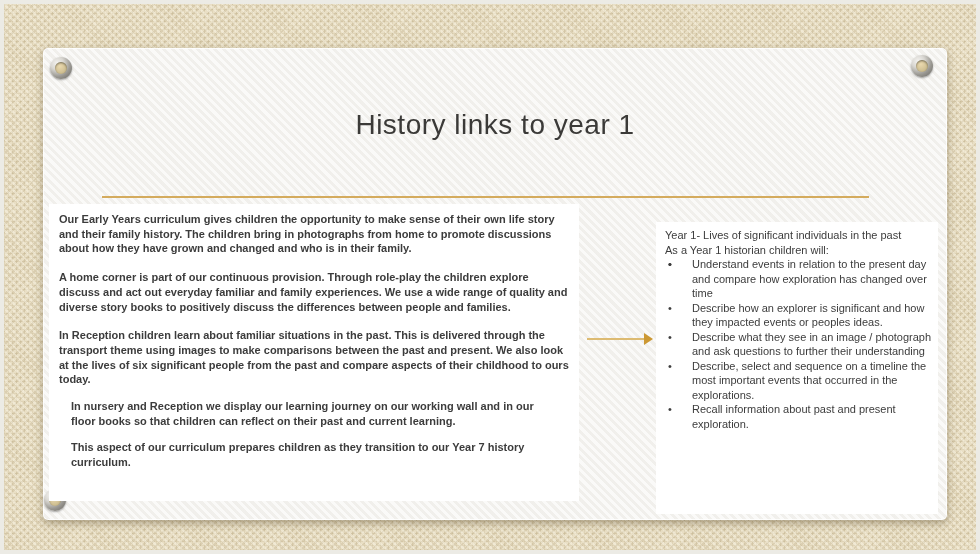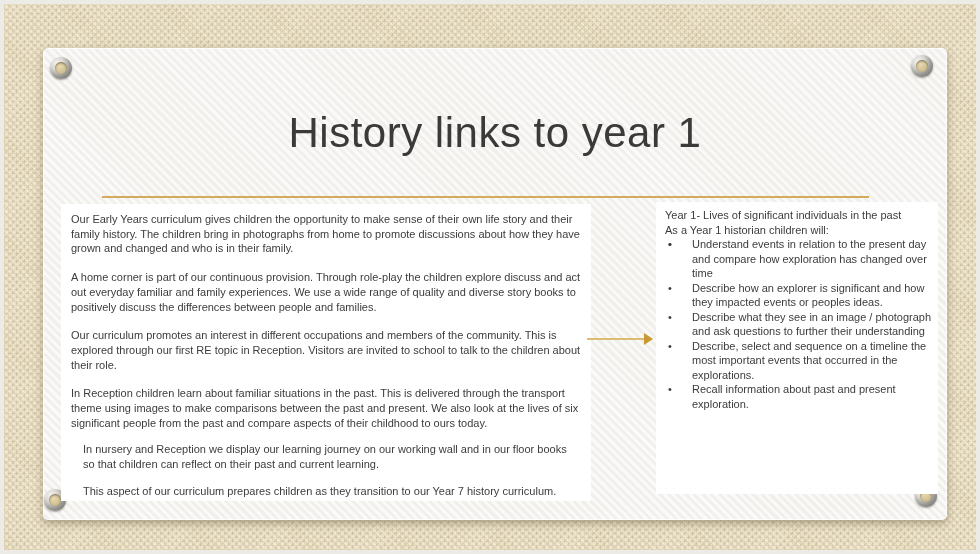--- a/index.html
+++ b/index.html
@@ -41,48 +41,49 @@
     box-shadow:inset 0 1px 2px rgba(0,0,0,.45);
   }
   .grommet.tl{left:7px;top:9px;}
   .grommet.tr{left:868px;top:7px;}
   .grommet.bl{left:1px;top:441px;}
   .grommet.br{left:872px;top:437px;}
 
   .slide-title{
     position:absolute;left:0;top:62px;width:100%;
     text-align:center;
-    font-size:42px;line-height:1.1;
+    font-size:28px;line-height:1.1;
     color:#3b3a38;
     letter-spacing:.5px;
   }
   .title-divider{
     position:absolute;left:59px;top:148px;
     width:767px;height:2px;
     opacity:.95;
   }
   .panel{
     position:absolute;
     background:#ffffff;
     color:#3c3c3c;
     font-size:11px;
     line-height:14.7px;
     box-sizing:border-box;
   }
   .panel-left{
-    left:18px;top:156px;
+    left:6px;top:156px;
     width:530px;height:297px;
     padding:8px 10px 6px 10px;
+    font-weight:bold;
   }
   .panel-left p{margin:0 0 14px 0;}
   .panel-left p.tight{margin:12px;}
   .panel-left p.gap-lg{margin-bottom:7px;}
 
   .panel-right{
-    left:613px;top:154px;
+    left:613px;top:174px;
     width:282px;height:292px;
     padding:6px 6px 6px 9px;
     line-height:14.5px;
   }
   .panel-right .rp-heading{margin:0;}
   .bullet-list{margin:0;padding:0;list-style:none;}
   .bullet-list li{
     position:relative;
     padding-left:27px;
     margin:0;
@@ -117,21 +118,20 @@
     <div class="grommet bl"></div>
     <div class="grommet br"></div>
 
     <div class="slide-title">History links to year 1</div>
 
     <div class="title-divider" style="background:#d2a755;"></div>
 
     <div class="panel panel-left">
       <p>Our Early Years curriculum gives children the opportunity to make sense of their own life story and their family history. The children bring in photographs from home to promote discussions about how they have grown and changed and who is in their family.</p>
       <p>A home corner is part of our continuous provision. Through role-play  the children explore discuss and act out everyday familiar and family experiences. We use a wide range of quality and diverse story books to positively discuss the differences between people and families.</p>
-      <p>Our curriculum promotes an interest in different occupations and members of the community. This is explored through our first RE topic in Reception. Visitors are invited to school to talk to the children about their role.</p>
       <p class="gap-lg">In Reception children learn about familiar situations in the past. This is delivered through  the transport theme using images  to make comparisons between the past and present.  We also look at the lives of six significant people from the past and compare aspects of their childhood to ours today.</p>
       <p class="tight">In nursery and Reception we display our learning journey on our working wall and in our floor books so that children can reflect on their past and current learning.</p>
       <p class="tight">This aspect of our curriculum prepares children as they transition to our Year 7 history curriculum.</p>
     </div>
 
     <div class="connector">
       <span class="line"></span>
       <span class="head"></span>
     </div>
 

